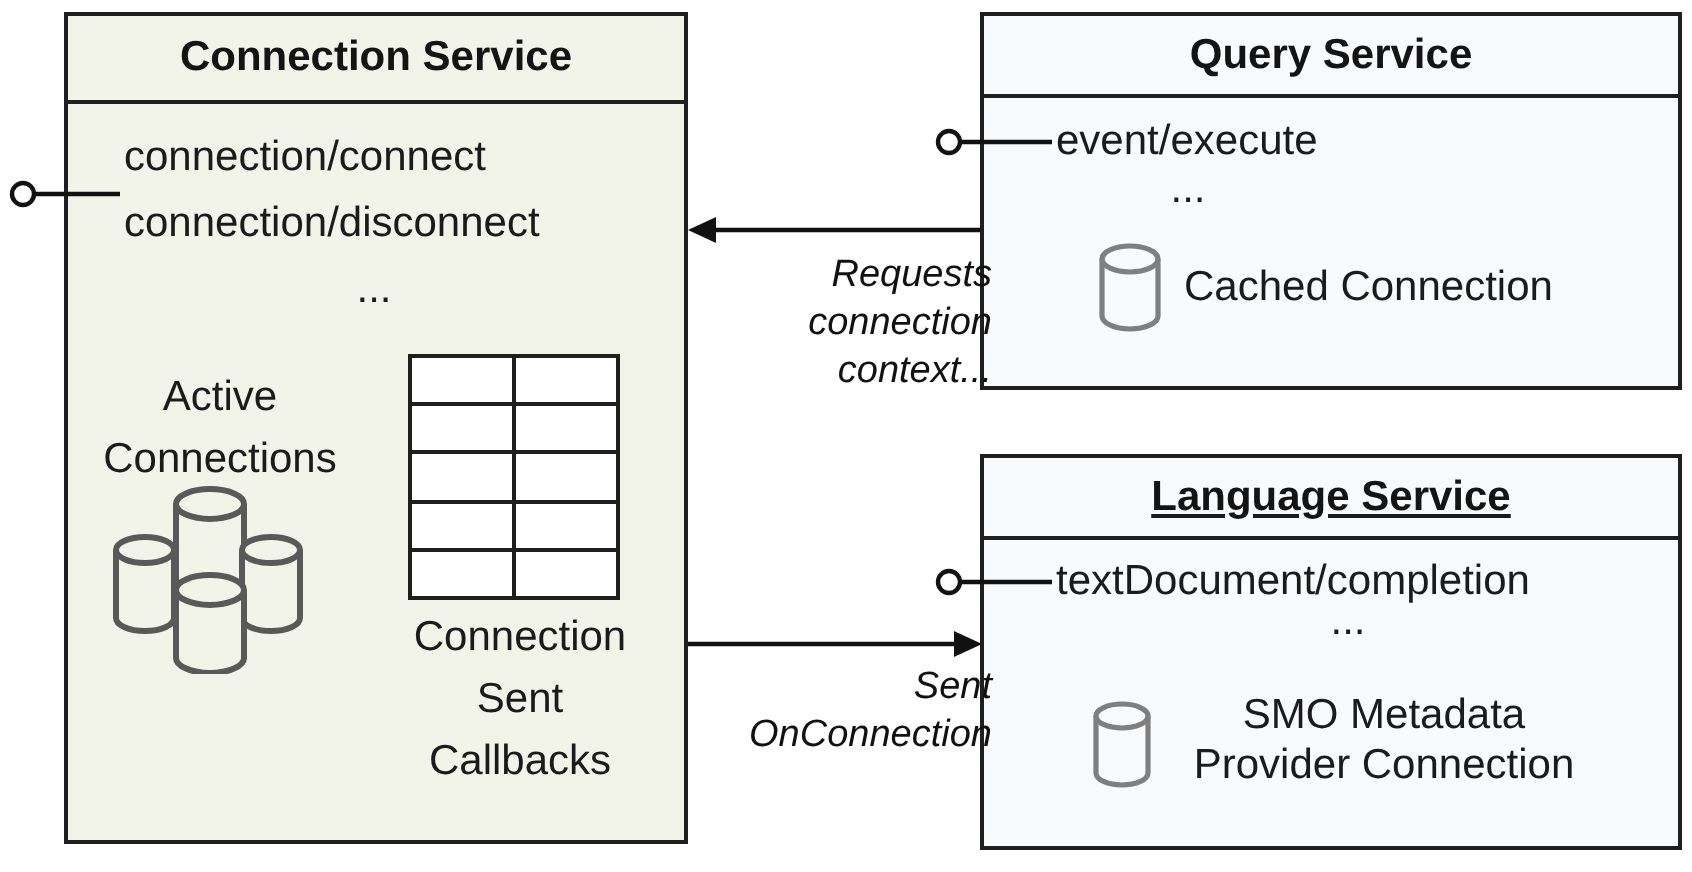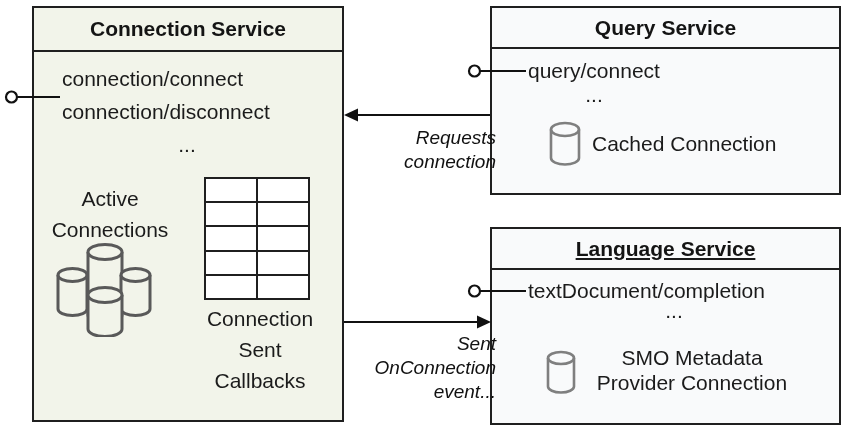--- a/index.html
+++ b/index.html
@@ -100,21 +100,21 @@
 
   <div class="txt callbacks-label">
     <div>Connection</div>
     <div>Sent</div>
     <div>Callbacks</div>
   </div>
 
   <div class="box query-box">
     <div class="box-title">Query Service</div>
   </div>
-  <div class="txt q-method">query/connect</div>
+  <div class="txt q-method">event/execute</div>
   <div class="txt q-ellipsis">...</div>
 
   <svg class="icon-abs" style="left:549px;top:121px;" width="32" height="46" viewBox="0 0 32 46">
     <g fill="none" stroke="#7f7f7f" stroke-width="2.6">
       <path d="M2,8.5 V37 A14,6.5 0 0 0 30,37 V8.5"></path>
       <ellipse cx="16" cy="8.5" rx="14" ry="6.5"></ellipse>
     </g>
   </svg>
   <div class="txt cached-label">Cached Connection</div>
 
@@ -131,25 +131,25 @@
     </g>
   </svg>
   <div class="txt smo-label">
     <div>SMO Metadata</div>
     <div>Provider Connection</div>
   </div>
 
   <div class="flow-label requests-label">
     <div>Requests</div>
     <div>connection</div>
+    <div>context...</div>
   </div>
   <div class="flow-label sent-label">
     <div>Sent</div>
     <div>OnConnection</div>
-    <div>event...</div>
   </div>
 
   <svg class="overlay">
 
     <g>
       <line x1="17.5" y1="97" x2="60" y2="97" stroke="#111" stroke-width="2.2"></line>
       <circle cx="11.5" cy="97" r="5.5" fill="#ffffff" stroke="#111" stroke-width="2.2"></circle>
     </g>
 
     <g>

